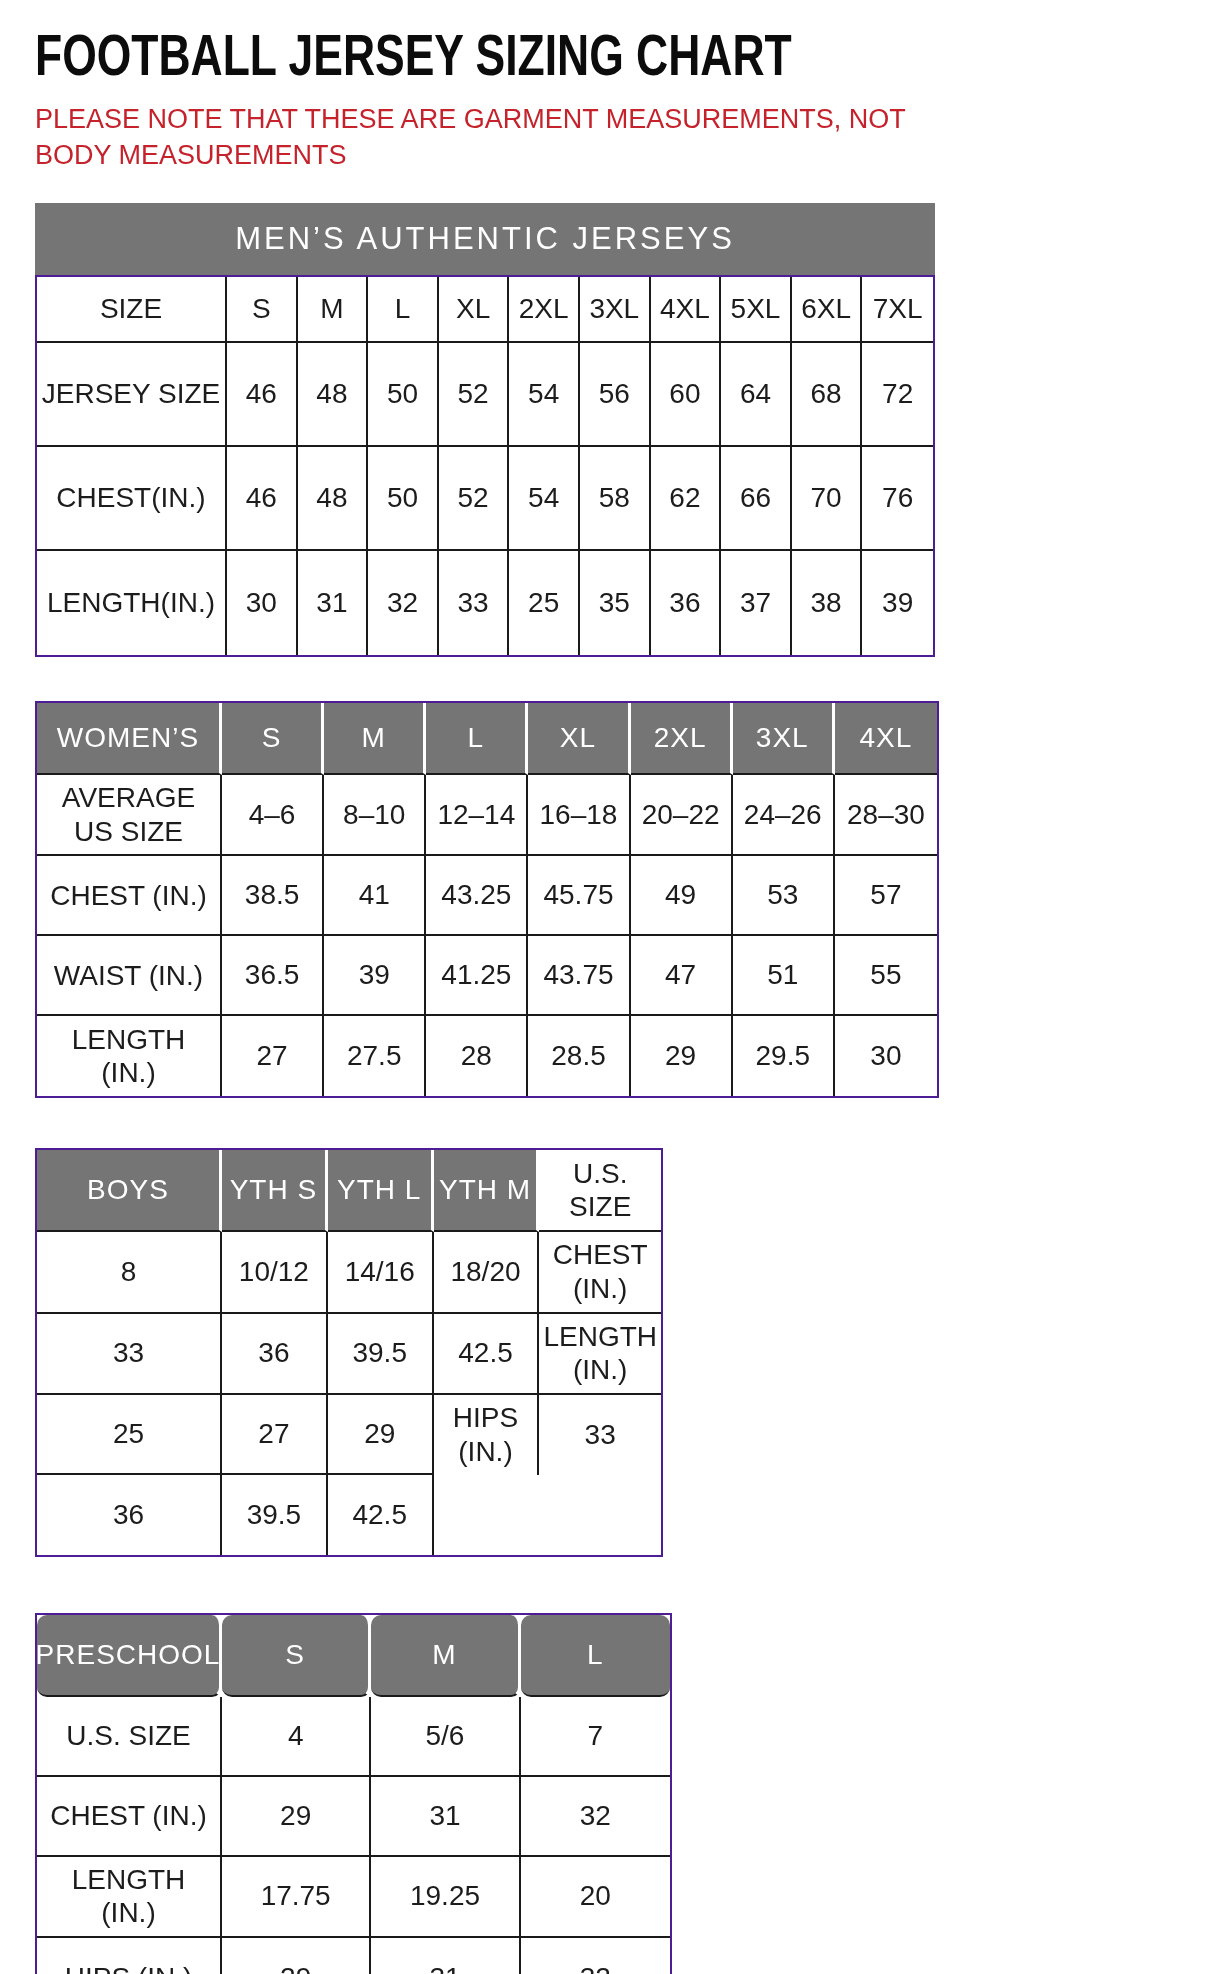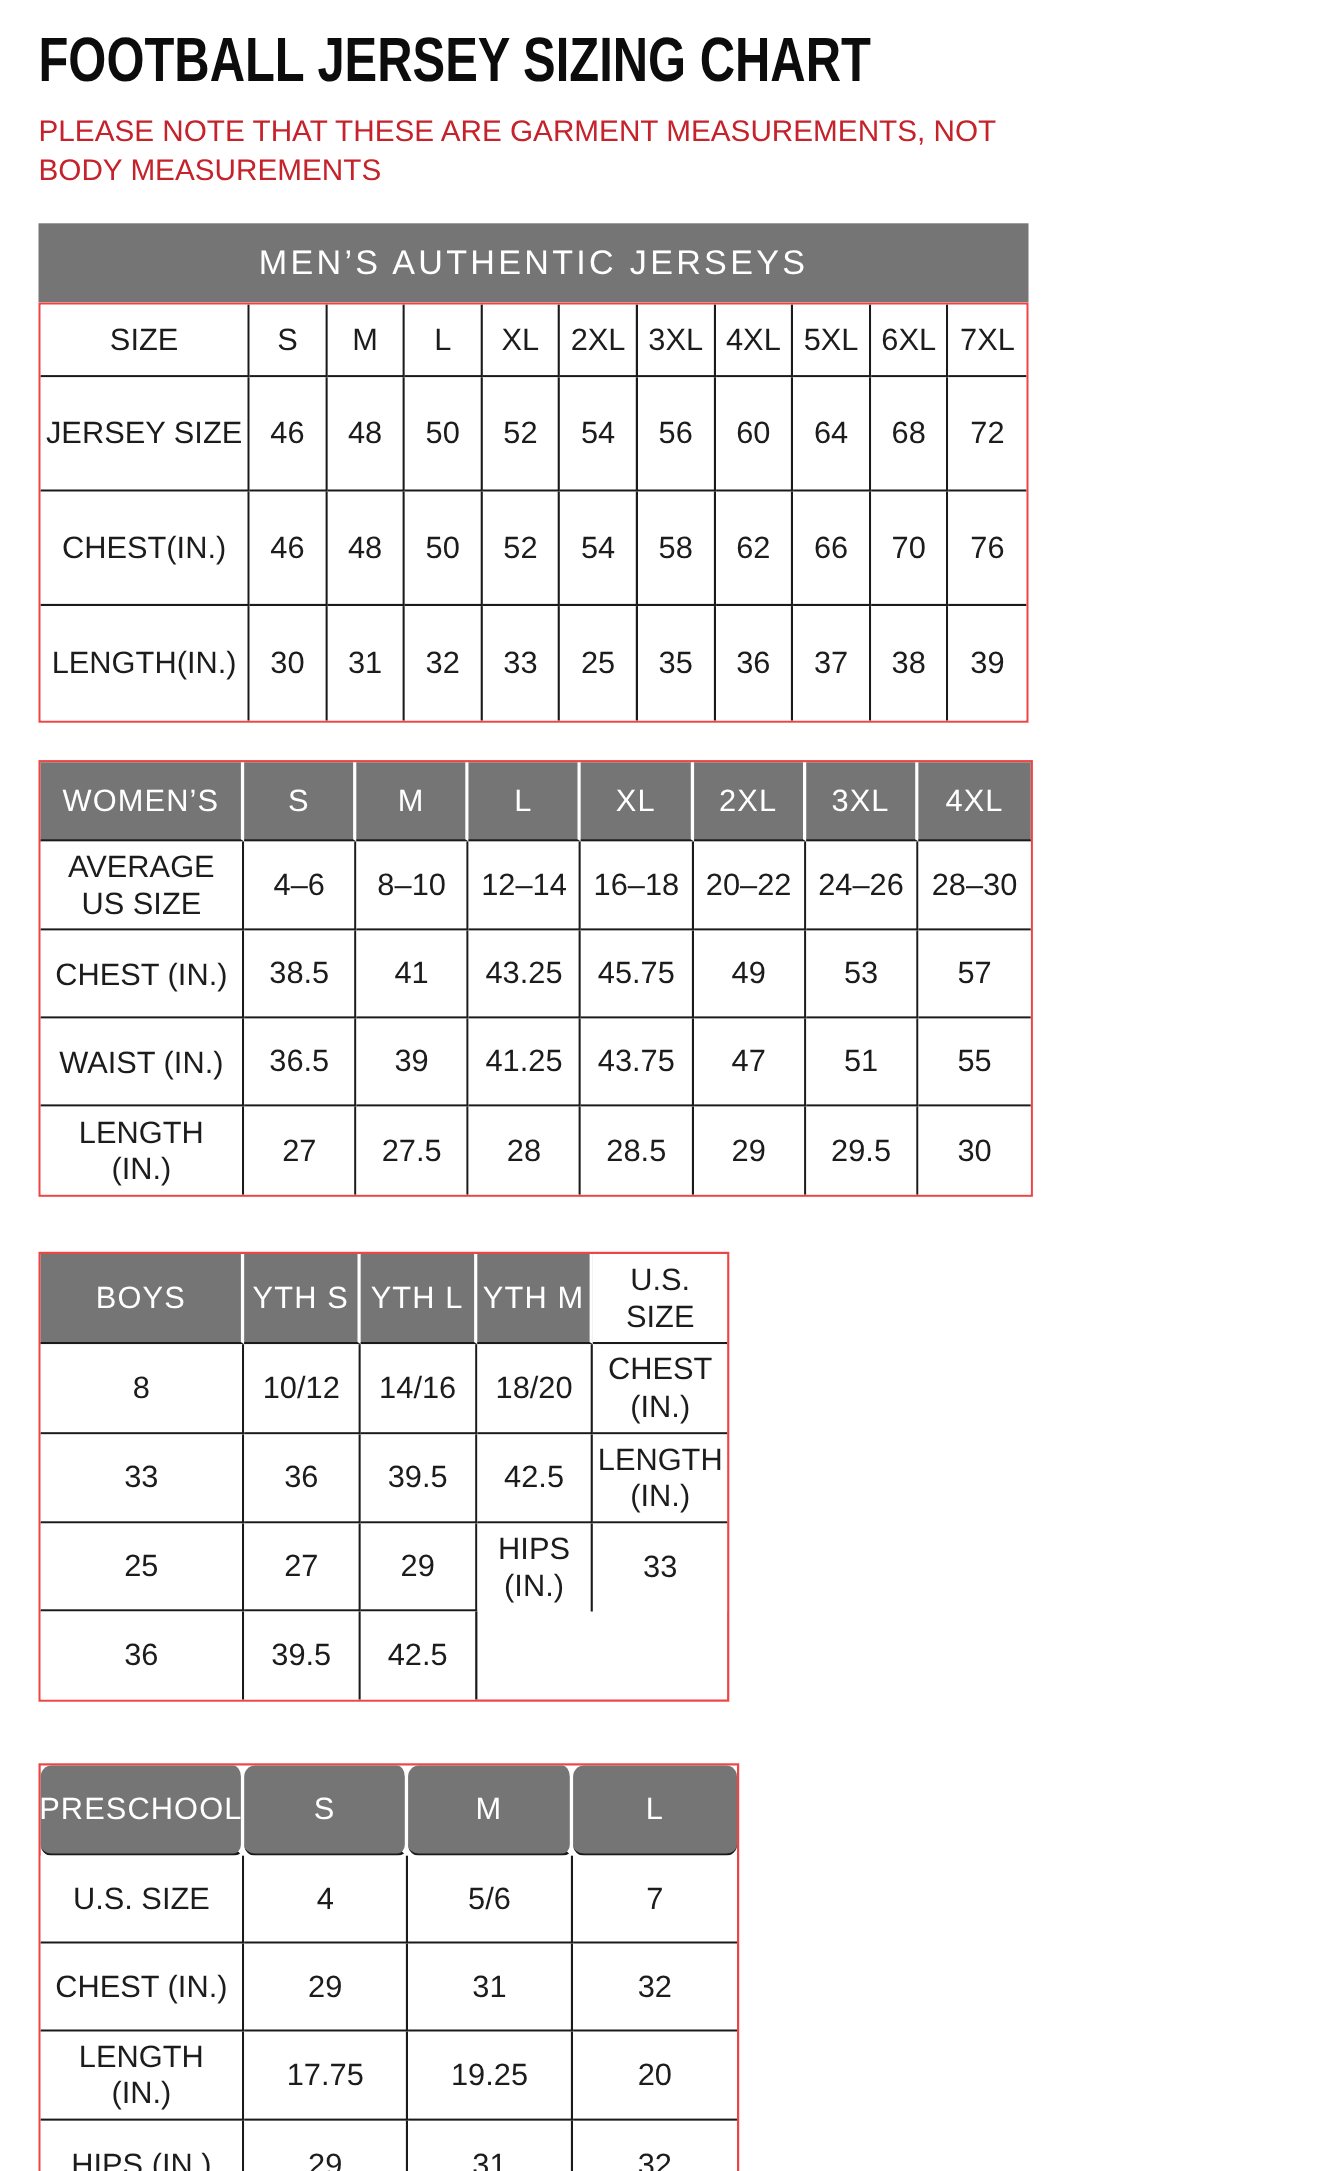--- a/index.html
+++ b/index.html
@@ -23,37 +23,37 @@
   }
 
   .note {
     color: #c5222b;
     font-size: 27px;
     line-height: 1.32;
     max-width: 900px;
     margin-bottom: 30px;
   }
 
-  .tbl-block { margin-bottom: 34px; }
+  .tbl-block { margin-bottom: 44px; }
 
   .banner {
     width: 900px;
     height: 72px;
     background: #757575;
     color: #ffffff;
     display: flex;
     align-items: center;
     justify-content: center;
     font-size: 31px;
     letter-spacing: 3px;
   }
 
   .tbl {
     display: grid;
-    border: 2px solid #ef4444;
+    border: 2px solid #4c1d95;
     background: #ffffff;
   }
   .tbl .cell {
     display: flex;
     align-items: center;
     justify-content: center;
     text-align: center;
     font-size: 28px;
     padding: 6px 4px;
     border-right: 2px solid #1a1a1a;

